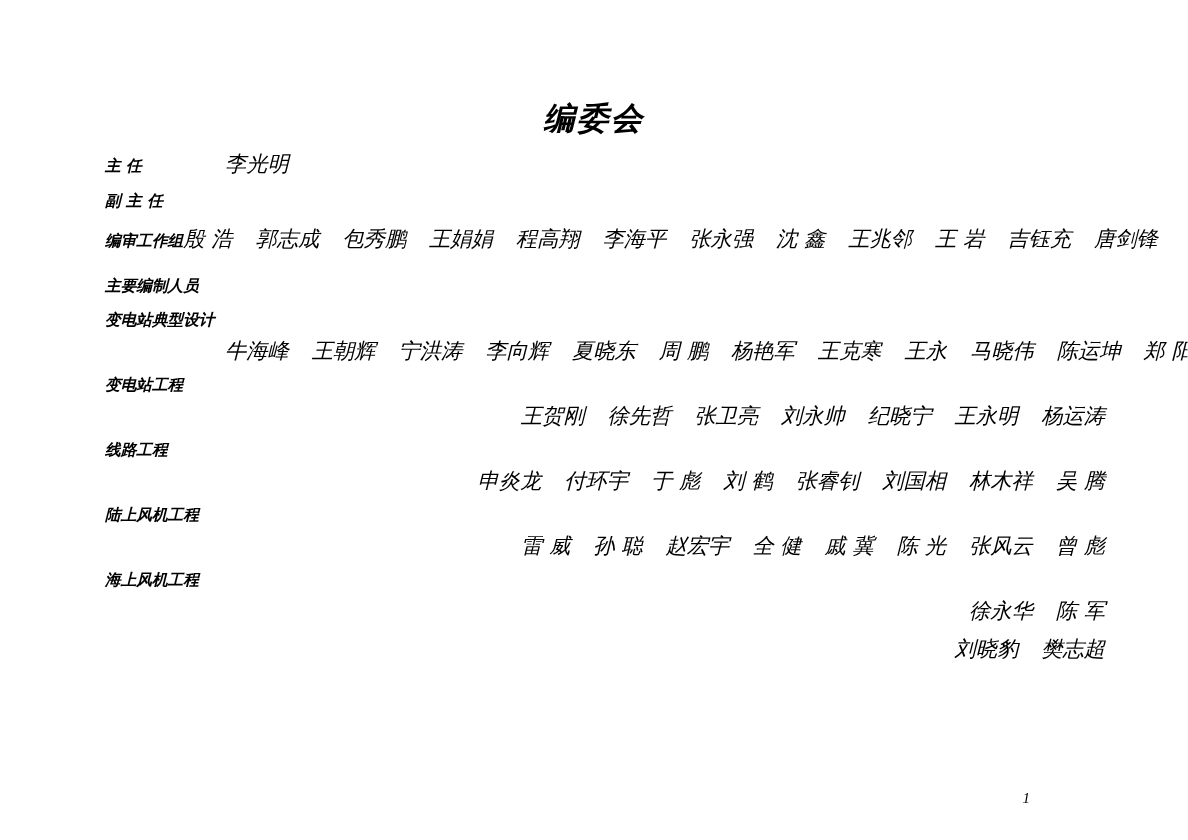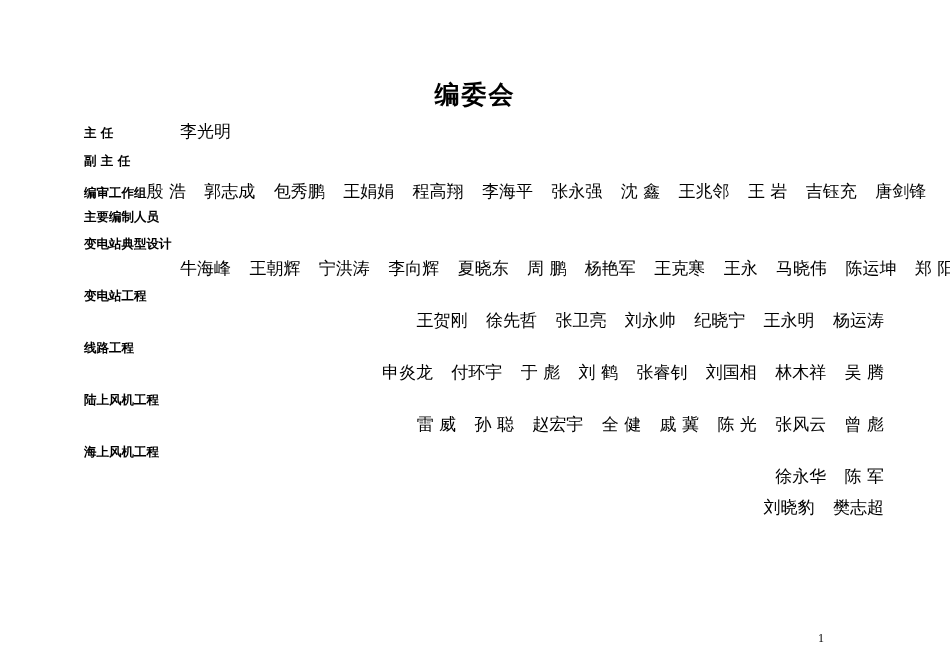--- a/index.html
+++ b/index.html
@@ -13,20 +13,21 @@
     font-family: "DejaVu Sans", "Liberation Sans", sans-serif;
     color: #000000;
     position: relative;
     overflow: hidden;
   }
   .page {
     position: relative;
     width: 860px;
     height: 672px;
     box-sizing: border-box;
+    font-style: italic;
   }
   .doc-title {
     position: absolute;
     top: 78px;
     left: 0;
     width: 950px;
     text-align: center;
     font-size: 25px;
     font-weight: bold;
     letter-spacing: 2px;
@@ -35,21 +36,21 @@
     position: absolute;
     top: 120px;
     left: 84px;
     width: 800px;
   }
   .row {
     display: flex;
     align-items: baseline;
     margin-bottom: 4px;
   }
-  .row.tight { margin-bottom: 0px; }
+  .row.tight { margin-bottom: 12px; }
   .label {
     font-size: 12.5px;
     font-weight: bold;
     white-space: nowrap;
     flex: 0 0 auto;
   }
   .label.w-fixed {
     width: 96px;
   }
   .names {

